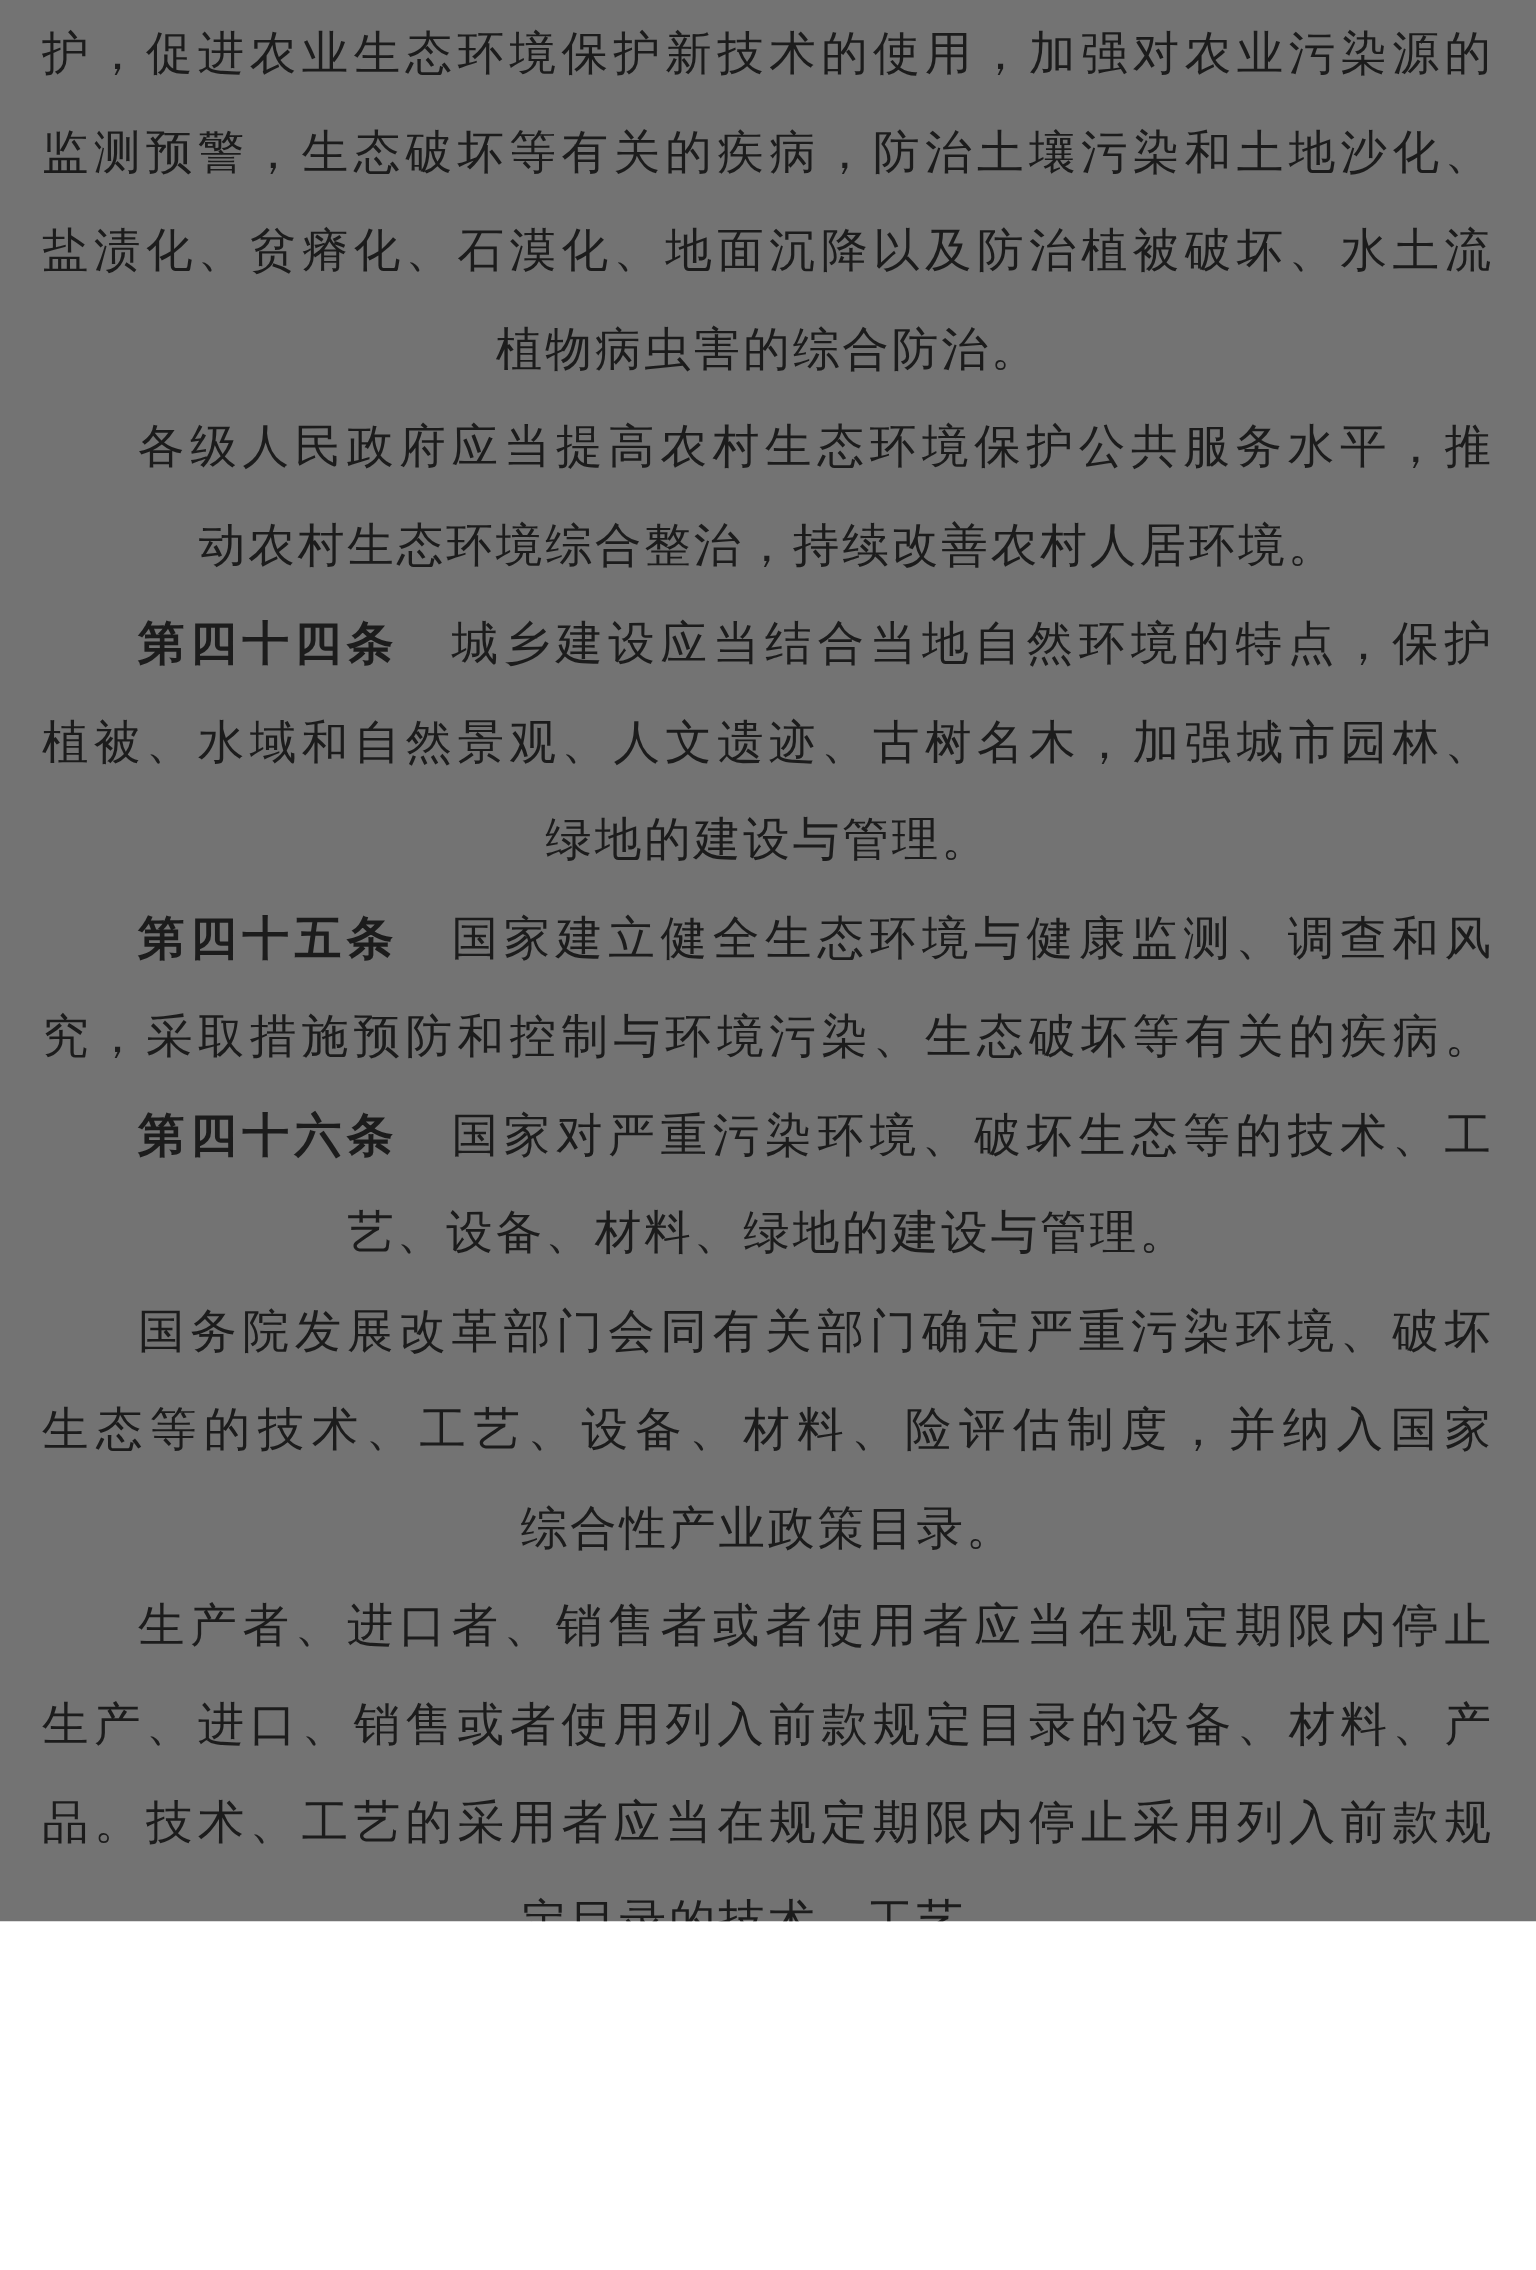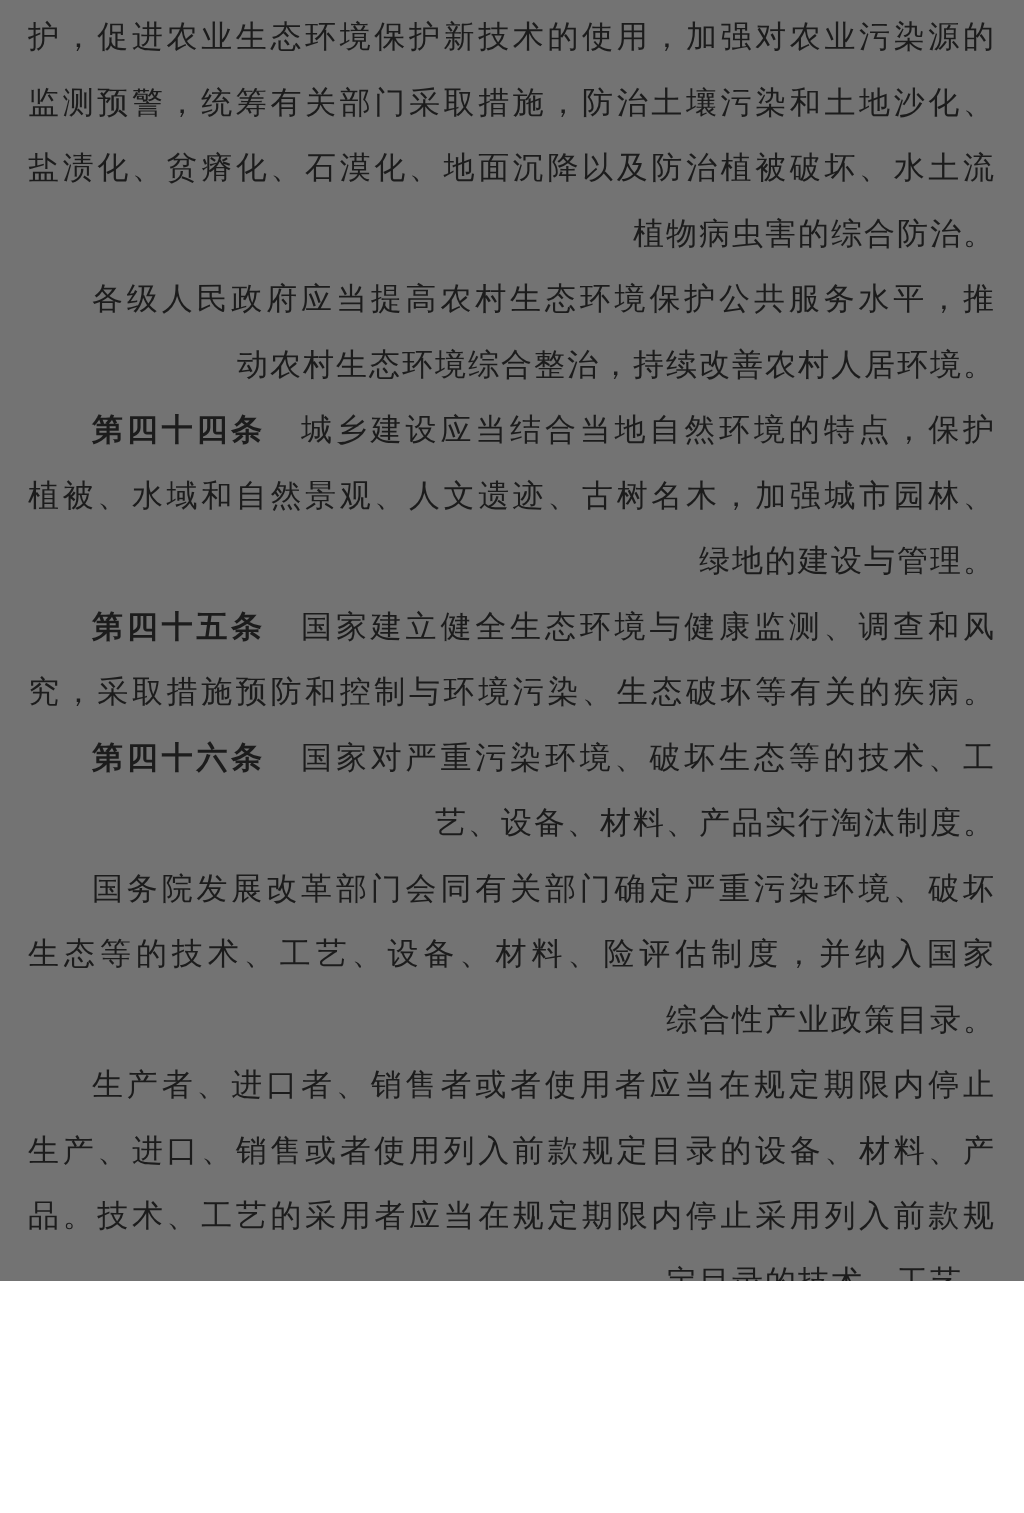--- a/index.html
+++ b/index.html
@@ -18,21 +18,21 @@
     left: 28px;
     top: 4px;
     width: 968px;
   }
   .line {
     height: 65.5px;
     line-height: 65.5px;
     font-size: 31px;
     letter-spacing: 2px;
     white-space: nowrap;
-    text-align: right;
+    text-align: center;
   }
   .line.j {
     white-space: normal;
     text-align: justify;
     text-align-last: justify;
     overflow: hidden;
   }
   .line.ind { text-indent: 64px; }
   .art {
     font-weight: 700;
@@ -49,32 +49,32 @@
     letter-spacing: 1px;
     color: #1c1c1c;
   }
 </style>
 </head>
 <body>
 
 <div class="page">
   <div class="text">
     <div class="line j"><span>护，促进农业生态环境保护新技术的使用，加强对农业污染源的</span></div>
-    <div class="line j"><span>监测预警，统筹有关部门采取措施，防治土壤污染和土地沙化、</span></div>
+    <div class="line j"><span>监测预警，生态破坏等有关的疾病，防治土壤污染和土地沙化、</span></div>
     <div class="line j"><span>盐渍化、贫瘠化、石漠化、地面沉降以及防治植被破坏、水土流</span></div>
     <div class="line"><span>植物病虫害的综合防治。</span></div>
     <div class="line j ind"><span>各级人民政府应当提高农村生态环境保护公共服务水平，推</span></div>
     <div class="line"><span>动农村生态环境综合整治，持续改善农村人居环境。</span></div>
     <div class="line j ind"><span class="art">第四十四条</span><span>　城乡建设应当结合当地自然环境的特点，保护</span></div>
     <div class="line j"><span>植被、水域和自然景观、人文遗迹、古树名木，加强城市园林、</span></div>
     <div class="line"><span>绿地的建设与管理。</span></div>
     <div class="line j ind"><span class="art">第四十五条</span><span>　国家建立健全生态环境与健康监测、调查和风</span></div>
     <div class="line j"><span>究，采取措施预防和控制与环境污染、生态破坏等有关的疾病。</span></div>
     <div class="line j ind"><span class="art">第四十六条</span><span>　国家对严重污染环境、破坏生态等的技术、工</span></div>
-    <div class="line"><span>艺、设备、材料、产品实行淘汰制度。</span></div>
+    <div class="line"><span>艺、设备、材料、绿地的建设与管理。</span></div>
     <div class="line j ind"><span>国务院发展改革部门会同有关部门确定严重污染环境、破坏</span></div>
     <div class="line j"><span>生态等的技术、工艺、设备、材料、险评估制度，并纳入国家</span></div>
     <div class="line"><span>综合性产业政策目录。</span></div>
     <div class="line j ind"><span>生产者、进口者、销售者或者使用者应当在规定期限内停止</span></div>
     <div class="line j"><span>生产、进口、销售或者使用列入前款规定目录的设备、材料、产</span></div>
     <div class="line j"><span>品。技术、工艺的采用者应当在规定期限内停止采用列入前款规</span></div>
     <div class="line"><span>定目录的技术、工艺。</span></div>
   </div>
   <div class="pageno">16</div>
 </div>

